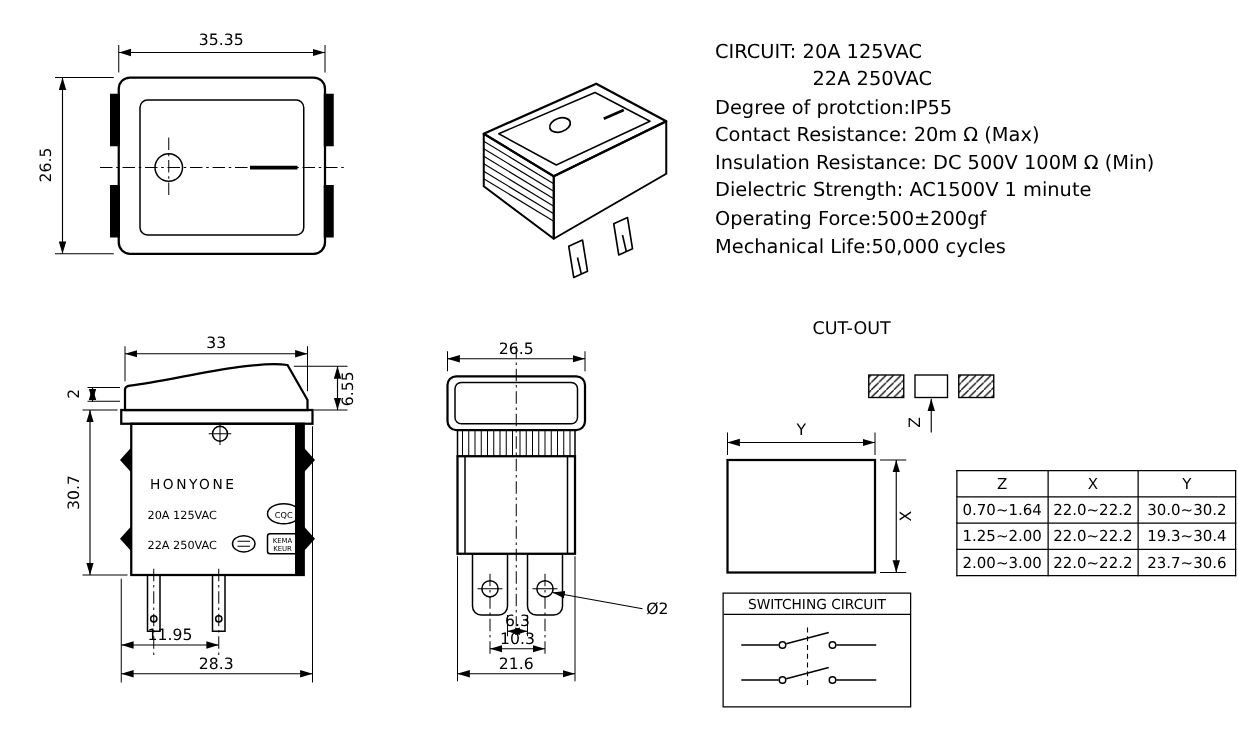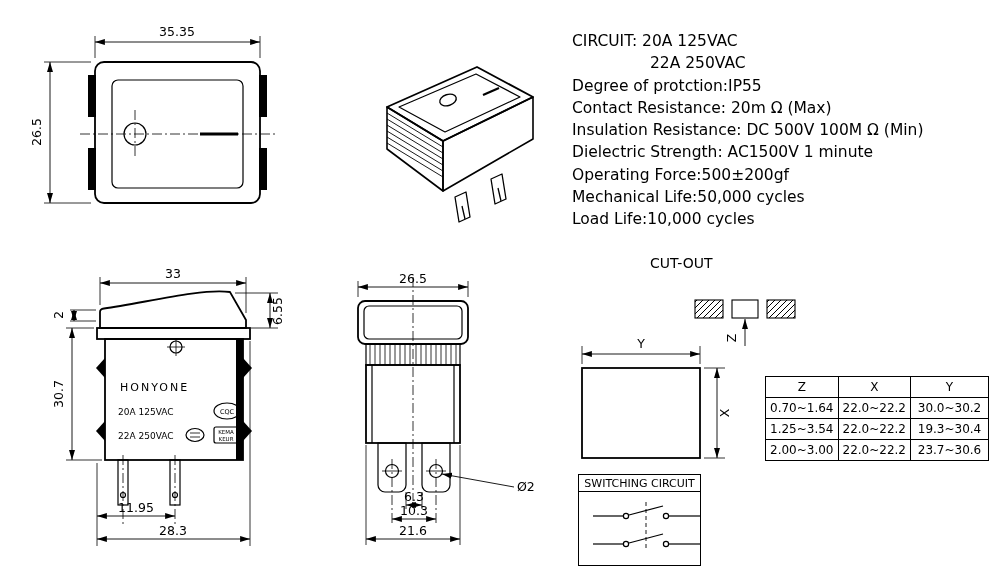--- a/index.html
+++ b/index.html
@@ -29,21 +29,21 @@
                   font-size:14px; }
 
   #dim-table { position:absolute; left:765px; top:376px; border-collapse:collapse;
                font-size:12px; }
   #dim-table th, #dim-table td { border:1.2px solid #000; text-align:center;
                font-weight:normal; height:21px; padding:0 4px; }
   #dim-table .col-z { width:66px; }
   #dim-table .col-x { width:72px; }
   #dim-table .col-y { width:78px; }
 
-  #circuit-box { left:578px; top:474px; width:123px; height:92px;
+  #circuit-box { left:578px; top:474px; width:151px; height:92px;
                  border:1.3px solid #000; }
   #circuit-title { border-bottom:1.3px solid #000; font-size:11px;
                    text-align:center; padding:2px 0 1px 0; white-space:nowrap; }
 </style>
 </head>
 <body>
 
 <svg class="abs" style="left:28px; top:18px;" width="252" height="235" viewBox="0 0 252 235">
   <defs>
     <marker id="aF" viewBox="0 0 10 10" refX="10" refY="5" markerWidth="11" markerHeight="11" orient="auto-start-reverse">
@@ -103,21 +103,20 @@
 
 <div class="abs" id="specs">
   <div class="spec-line">CIRCUIT: 20A 125VAC</div>
   <div class="spec-line indent">22A 250VAC</div>
   <div class="spec-line">Degree of protction:IP55</div>
   <div class="spec-line">Contact Resistance: 20m Ω (Max)</div>
   <div class="spec-line">Insulation Resistance: DC 500V 100M Ω (Min)</div>
   <div class="spec-line">Dielectric Strength: AC1500V 1 minute</div>
   <div class="spec-line">Operating Force:500±200gf</div>
   <div class="spec-line">Mechanical Life:50,000 cycles</div>
-  <div class="spec-line">Load Life:10,000 cycles</div>
 </div>
 
 <div class="abs" id="cutout-title">CUT-OUT</div>
 
 <svg class="abs" style="left:655px; top:276px;" width="180" height="80" viewBox="0 0 180 80">
   <defs>
     <pattern id="hatchC" patternUnits="userSpaceOnUse" width="6" height="6">
       <path d="M0,6 L6,0" stroke="#000" stroke-width="1"></path>
     </pattern>
     <marker id="aC" viewBox="0 0 10 10" refX="10" refY="5" markerWidth="11" markerHeight="11" orient="auto">
@@ -337,21 +336,21 @@
     <th class="col-z">Z</th>
     <th class="col-x">X</th>
     <th class="col-y">Y</th>
   </tr>
   <tr>
     <td>0.70~1.64</td>
     <td>22.0~22.2</td>
     <td>30.0~30.2</td>
   </tr>
   <tr>
-    <td>1.25~3.54</td>
+    <td>1.25~2.00</td>
     <td>22.0~22.2</td>
     <td>19.3~30.4</td>
   </tr>
   <tr>
     <td>2.00~3.00</td>
     <td>22.0~22.2</td>
     <td>23.7~30.6</td>
   </tr>
 </tbody>
   </table>

